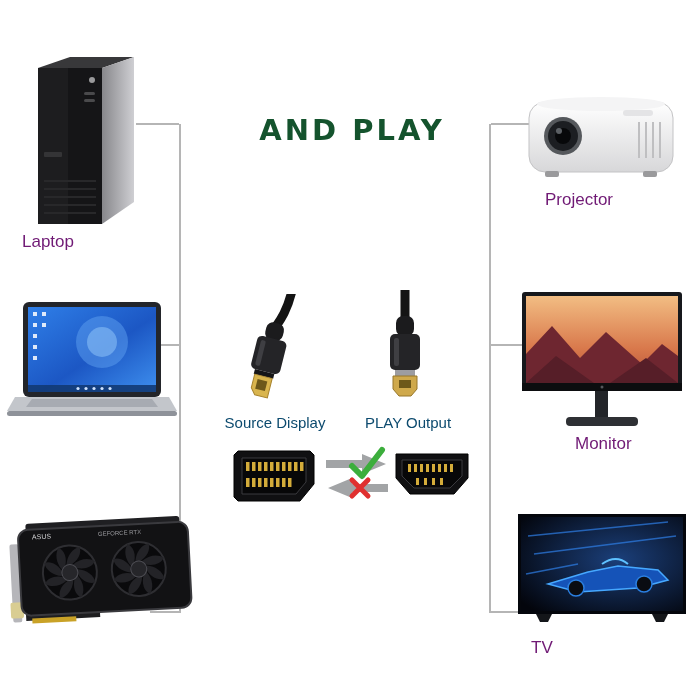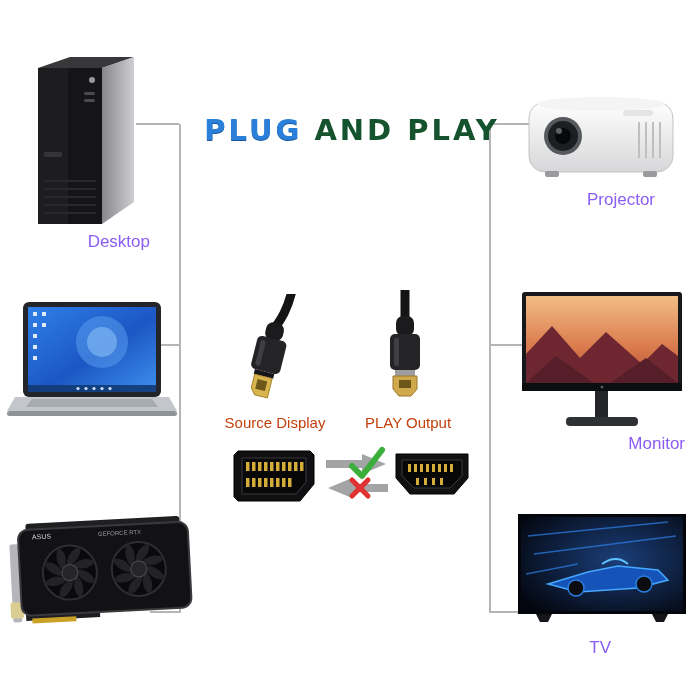--- a/index.html
+++ b/index.html
@@ -3,24 +3,24 @@
 <meta charset="utf-8">
 <style>
   html,body{margin:0;padding:0;background:#ffffff;}
   #stage{
     position:relative;width:700px;height:700px;background:#ffffff;overflow:hidden;
     font-family:"Liberation Sans",sans-serif;color:#1c1c1c;
   }
   .abs{position:absolute;}
   .line{position:absolute;background:#b5b5b5;}
   .device-label{
-    position:absolute;text-align:right;font-size:17px;color:#8b5cf6;
+    position:absolute;text-align:left;font-size:17px;color:#701a75;
   }
   .conn-label{
-    position:absolute;text-align:center;font-size:15px;color:#c2410c;
+    position:absolute;text-align:center;font-size:15px;color:#0c4a6e;
   }
   #title{
     position:absolute;left:218px;top:110px;width:268px;height:40px;
     display:flex;align-items:center;justify-content:center;gap:12px;
     font-family:"DejaVu Sans",sans-serif;font-weight:bold;font-size:29px;letter-spacing:3px;
     white-space:nowrap;
   }
   #title .plug{color:#2a7fd8;text-shadow:0 1px 0 #1b5aa0;}
   #title .andplay{color:#14532d;}
   .svg-text{font-family:"Liberation Sans",sans-serif;}
@@ -34,21 +34,20 @@
   <div class="line" style="left:179px;top:124px;width:2px;height:489px;"></div>
   <div class="line" style="left:136px;top:123px;width:43px;height:2px;"></div>
   <div class="line" style="left:160px;top:344px;width:19px;height:2px;"></div>
   <div class="line" style="left:150px;top:611px;width:29px;height:2px;"></div>
   <div class="line" style="left:489px;top:124px;width:2px;height:489px;"></div>
   <div class="line" style="left:491px;top:123px;width:38px;height:2px;"></div>
   <div class="line" style="left:491px;top:344px;width:31px;height:2px;"></div>
   <div class="line" style="left:491px;top:611px;width:28px;height:2px;"></div>
 
   <div id="title">
-    <span class="plug">PLUG</span>
     <span class="andplay">AND PLAY</span>
   </div>
 
   <svg class="abs" style="left:32px;top:52px;" width="108" height="178" viewBox="0 0 108 178">
     <defs>
       <linearGradient id="towerSide" x1="0" y1="0" x2="1" y2="0">
         <stop offset="0" stop-color="#87878b"></stop>
           <stop offset="1" stop-color="#cfcfd3"></stop>
       </linearGradient>
     </defs>
@@ -61,21 +60,21 @@
     <rect x="52" y="47" width="11" height="3" rx="1.5" fill="#4a4a4c"></rect>
     <rect x="12" y="100" width="18" height="5" rx="1" fill="#343436"></rect>
     <g fill="#28282a">
       <rect x="12" y="128" width="52" height="2"></rect>
         <rect x="12" y="136" width="52" height="2"></rect>
       <rect x="12" y="144" width="52" height="2"></rect>
         <rect x="12" y="152" width="52" height="2"></rect>
       <rect x="12" y="160" width="52" height="2"></rect>
     </g>
   </svg>
-  <div class="device-label" style="left:22px;top:232px;width:128px;">Desktop</div>
+  <div class="device-label" style="left:22px;top:232px;width:128px;">Laptop</div>
 
   <svg class="abs" style="left:6px;top:302px;" width="172" height="116" viewBox="0 0 172 116">
     <defs>
       <linearGradient id="lapBg" x1="0" y1="0" x2="1" y2="1">
         <stop offset="0" stop-color="#2f7fe8"></stop>
           <stop offset="0.55" stop-color="#1c57c4"></stop>
           <stop offset="1" stop-color="#3e8fee"></stop>
       </linearGradient>
     </defs>
     <rect x="17" y="0" width="138" height="95" rx="6" fill="#23252a"></rect>

